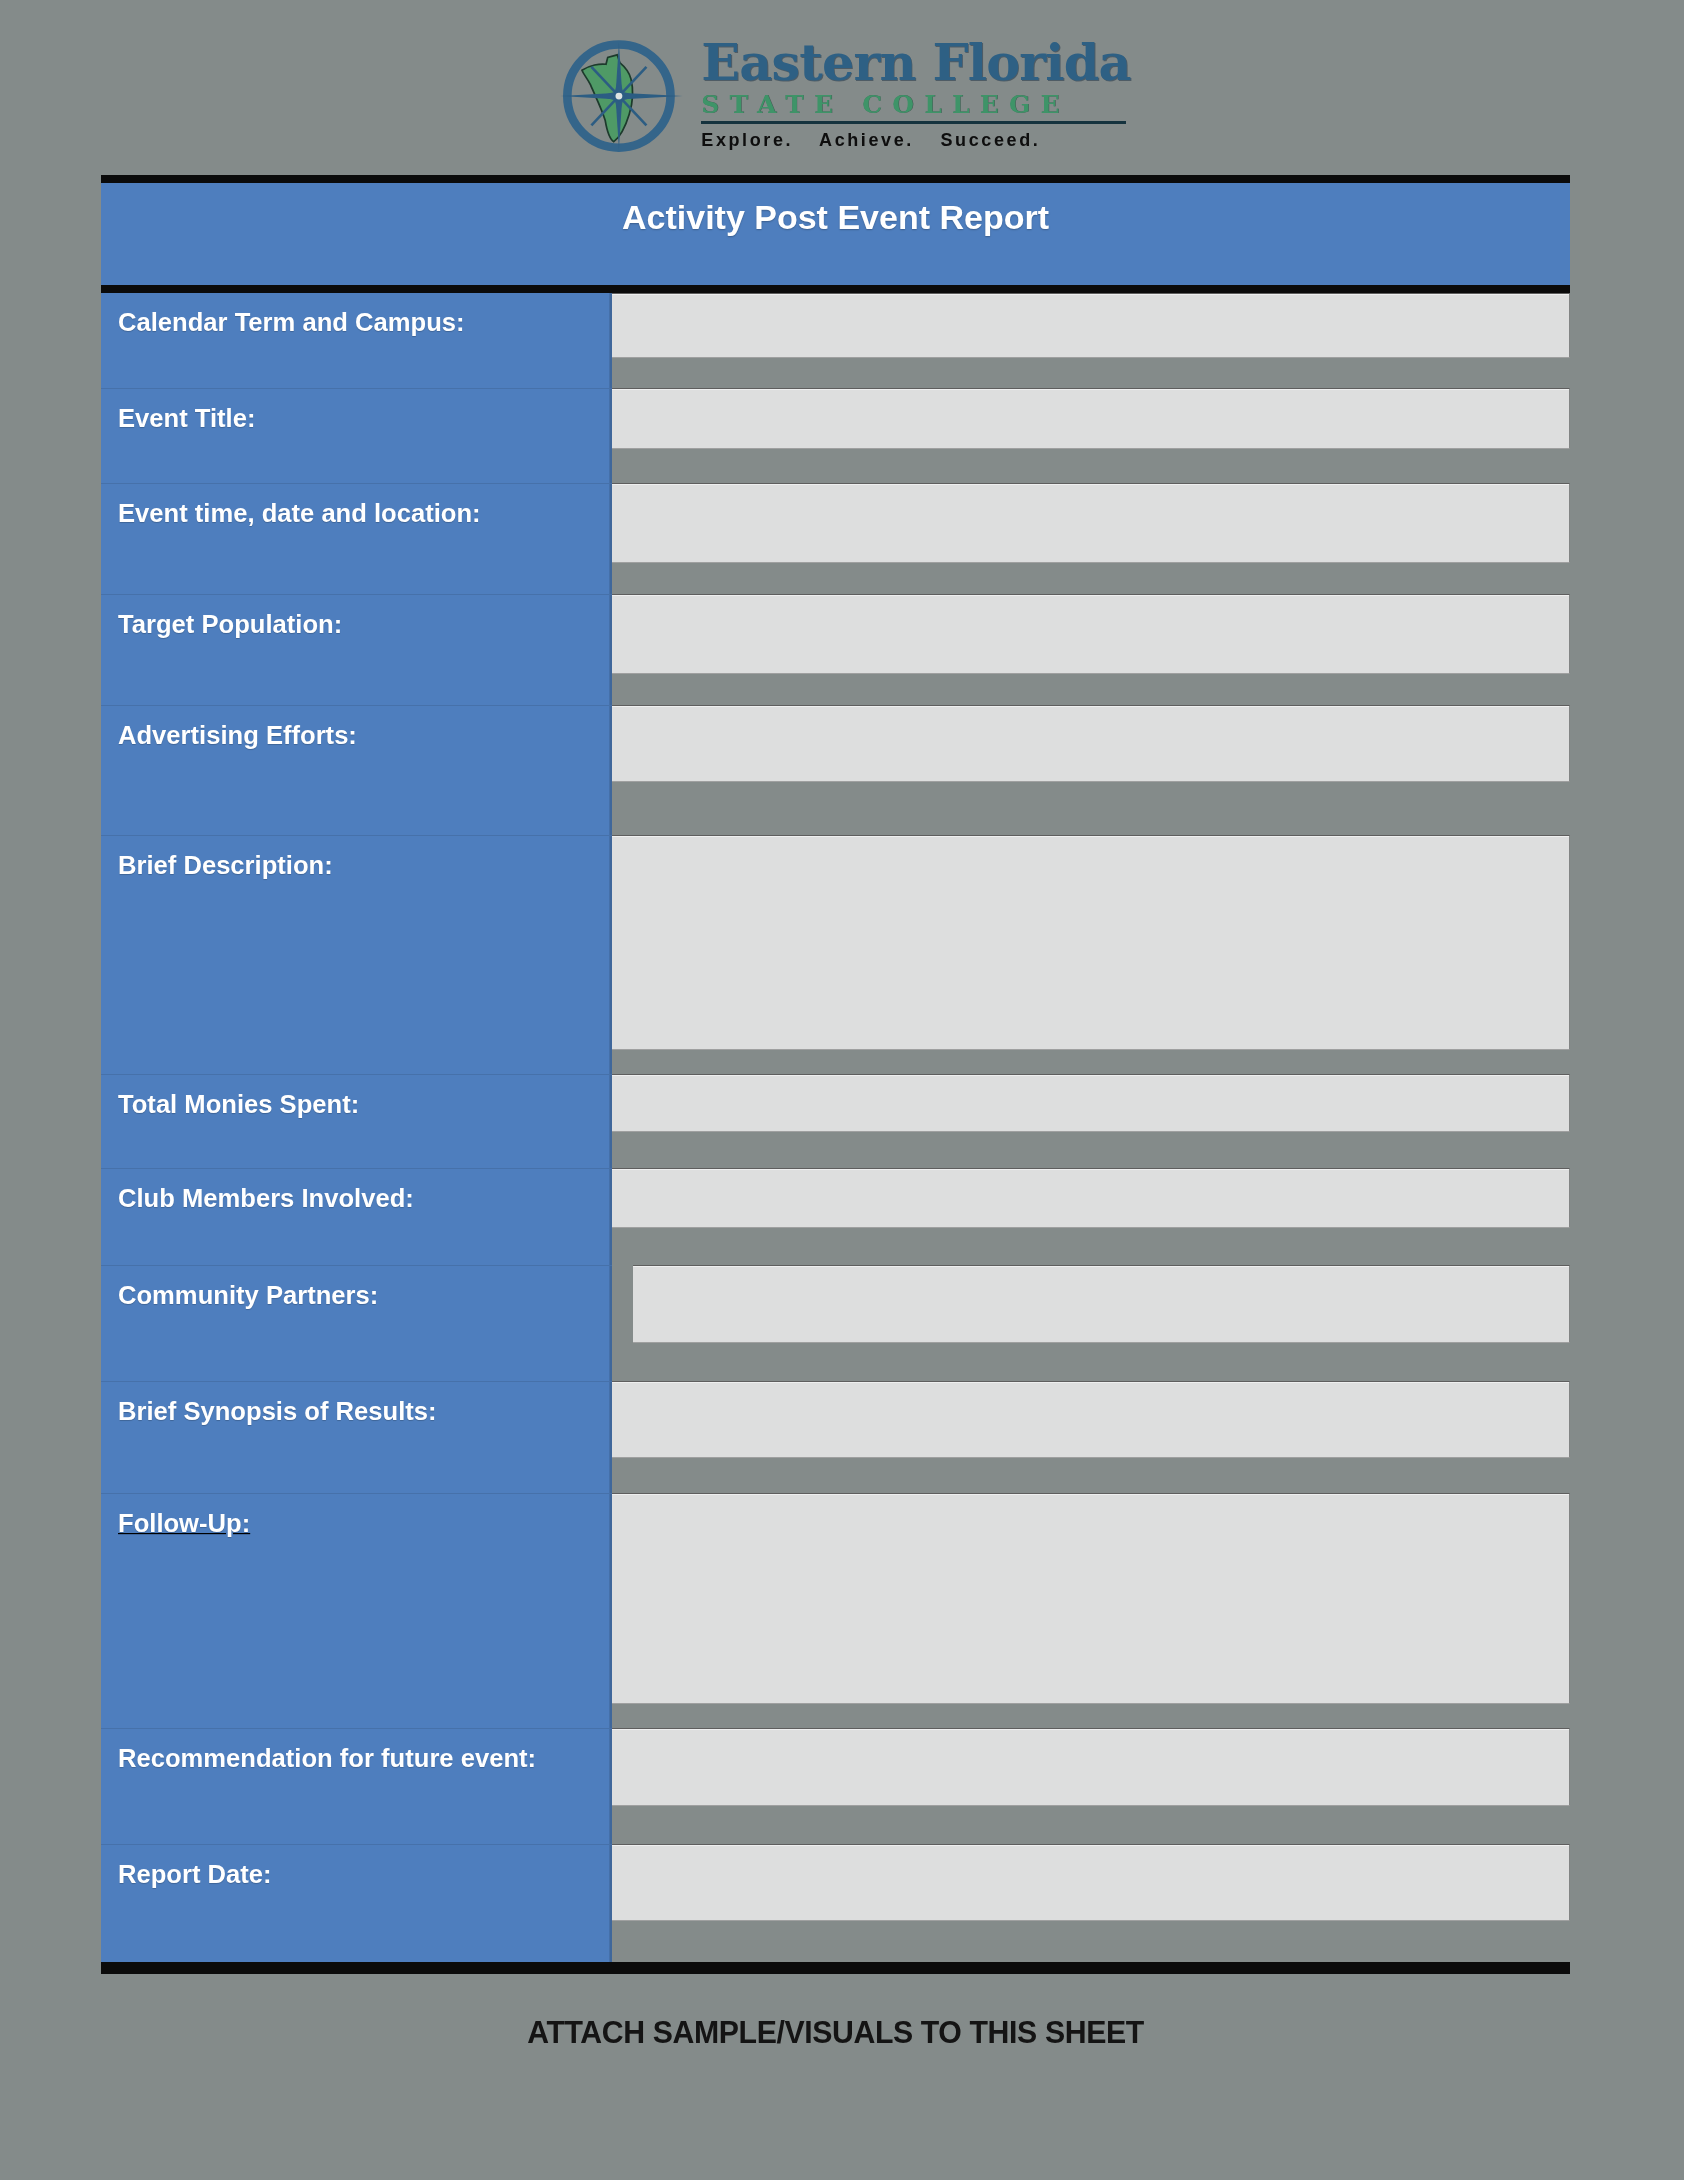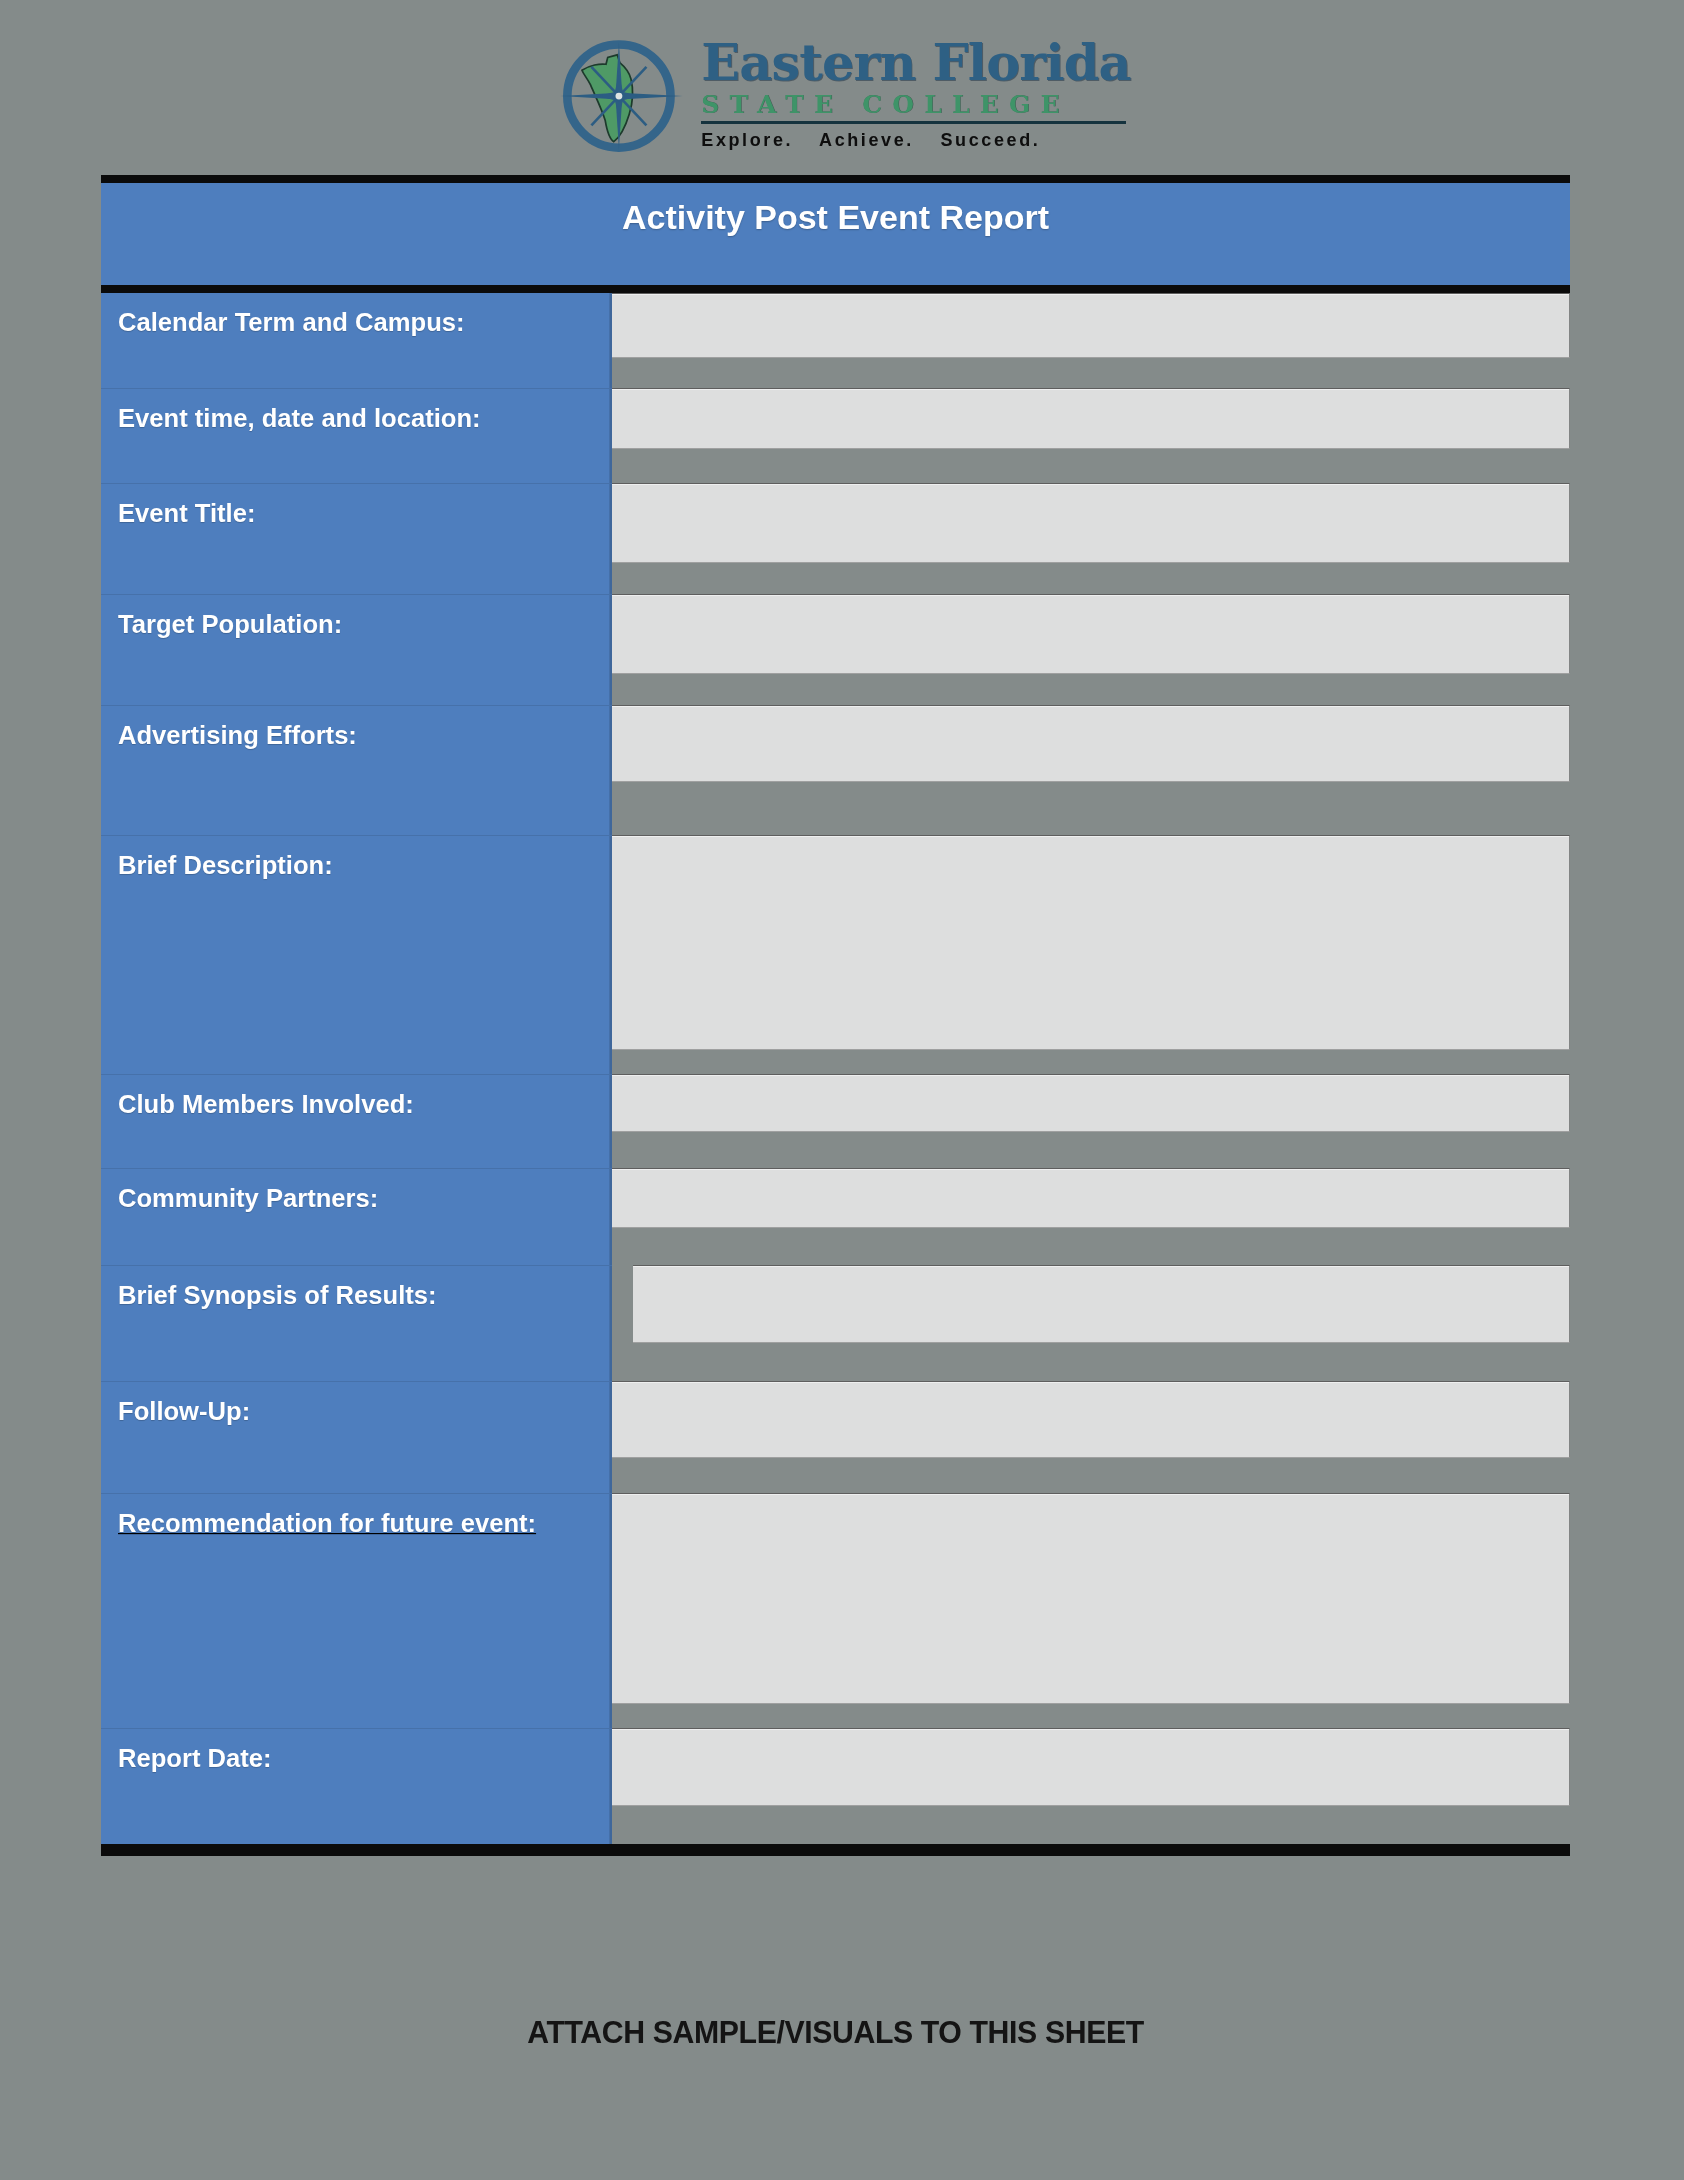--- a/index.html
+++ b/index.html
@@ -142,38 +142,38 @@
     <div class="label-cell">
       <span class="label-text">Calendar Term and Campus:</span>
     </div>
     <div class="value-cell">
       <div class="input-box"></div>
     </div>
   </div>
 
   <div class="row">
     <div class="label-cell">
+      <span class="label-text">Event Title:</span>
+    </div>
+    <div class="value-cell">
+      <div class="input-box"></div>
+    </div>
+  </div>
+
+  <div class="row">
+    <div class="label-cell">
       <span class="label-text">Event time, date and location:</span>
     </div>
     <div class="value-cell">
       <div class="input-box"></div>
     </div>
   </div>
 
   <div class="row">
     <div class="label-cell">
-      <span class="label-text">Event Title:</span>
-    </div>
-    <div class="value-cell">
-      <div class="input-box"></div>
-    </div>
-  </div>
-
-  <div class="row">
-    <div class="label-cell">
       <span class="label-text">Target Population:</span>
     </div>
     <div class="value-cell">
       <div class="input-box"></div>
     </div>
   </div>
 
   <div class="row">
     <div class="label-cell">
       <span class="label-text">Advertising Efforts:</span>
@@ -186,20 +186,28 @@
   <div class="row">
     <div class="label-cell">
       <span class="label-text">Brief Description:</span>
     </div>
     <div class="value-cell">
       <div class="input-box"></div>
     </div>
   </div>
 
 
+  <div class="row">
+    <div class="label-cell">
+      <span class="label-text">Total Monies Spent:</span>
+    </div>
+    <div class="value-cell">
+      <div class="input-box"></div>
+    </div>
+  </div>
 
   <div class="row">
     <div class="label-cell">
       <span class="label-text">Club Members Involved:</span>
     </div>
     <div class="value-cell">
       <div class="input-box"></div>
     </div>
   </div>
 

